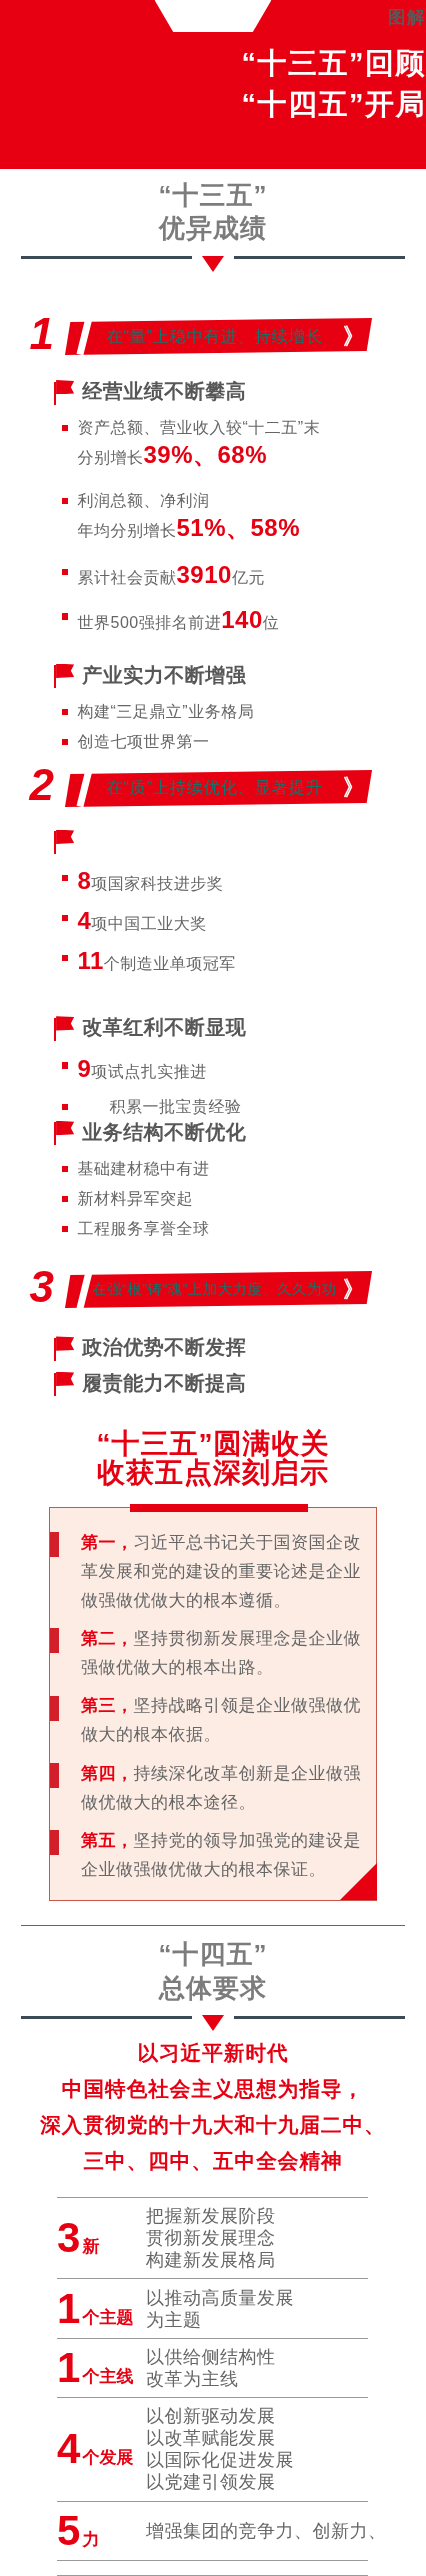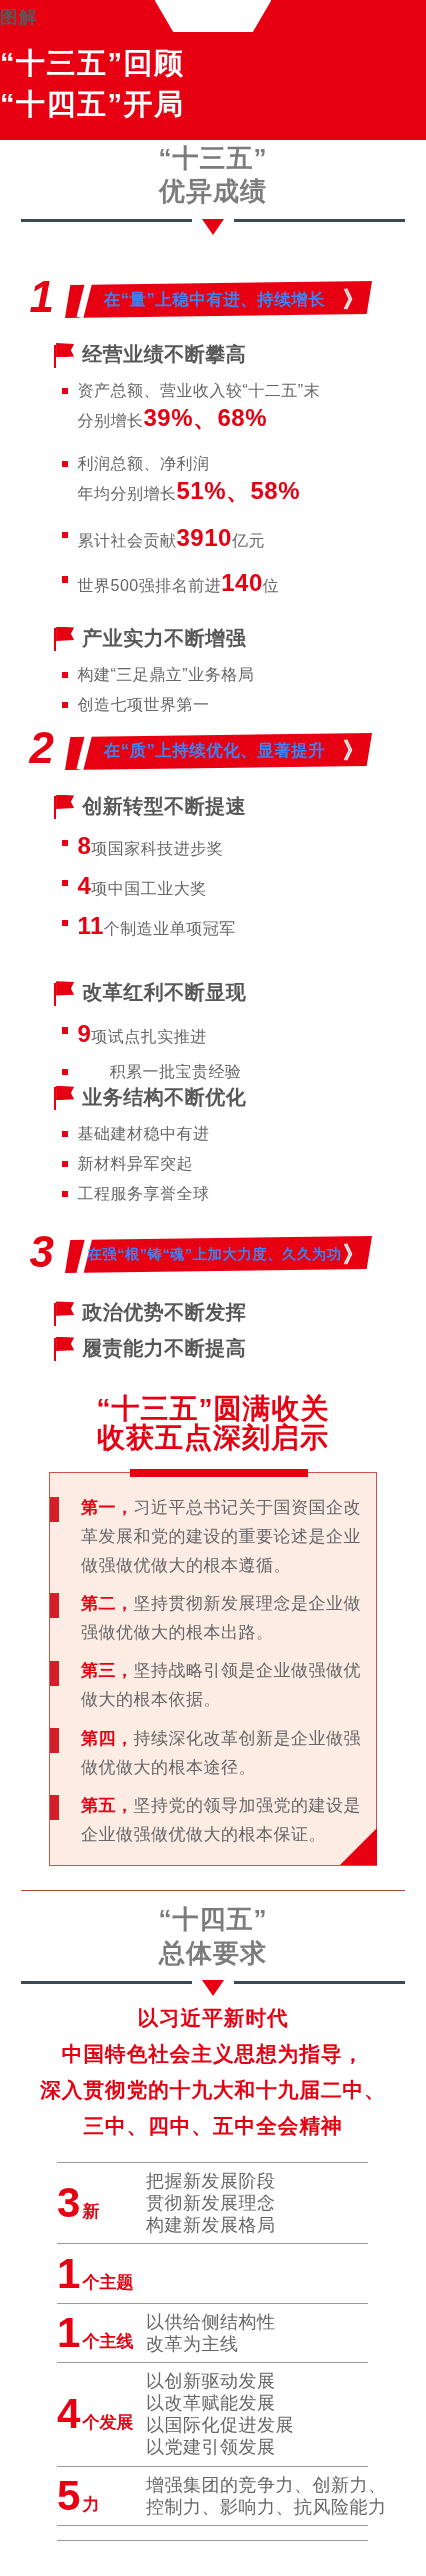--- a/index.html
+++ b/index.html
@@ -5,21 +5,21 @@
   * { box-sizing: border-box; margin: 0; padding: 0; }
   html,body { background:#ffffff; }
   body {
     width: 426px; height: 3244px; overflow: hidden;
     font-family: "Liberation Sans", sans-serif;
     position: relative;
   }
   .page { width: 426px; }
 
   
-  .hdr { position: relative; height: 140px; background: #e60012; text-align: left; }
+  .hdr { position: relative; height: 169px; background: #e60012; text-align: right; }
   .notch {
     position: absolute; top: 0; left: 50%; transform: translateX(-50%);
     width: 117px; height: 32px; background: #fff;
     clip-path: polygon(0 0, 100% 0, 84% 100%, 16% 100%);
   }
   .badge {
     position: absolute; top: 5.2px; left: 0; right: 0;
     font-size: 17.5px; font-weight: bold; color: #595959; letter-spacing: 1.5px;
   }
   .hdr-titles { padding-top: 43px; }
@@ -43,21 +43,21 @@
   .banner { position: relative; height: 33px; margin: 0 58px 0 49px; }
   .banner .bar { position: absolute; left: 18.5px; right: 0; top: 0; bottom: 0;
     background: #e60012; transform: skewX(-10deg) rotate(-0.8deg); }
   .banner .slash { position: absolute; left: 32px; top: -2.6px; height: 38px; width: 6.7px;
     background: #fff; transform: rotate(14deg); }
   .banner .bnum { position: absolute; left: -19.6px; top: -8.2px; z-index: 2;
     font-style: italic; font-weight: 800; font-size: 44px; line-height: 44px; color: #e60012;
     text-shadow: -2.1px 0 0 #fff,2.1px 0 0 #fff,0 -2.1px 0 #fff,0 2.1px 0 #fff,-1.5px -1.5px 0 #fff,1.5px 1.5px 0 #fff,-1.5px 1.5px 0 #fff,1.5px -1.5px 0 #fff; }
   .banner .title { position: absolute; left: 41px; right: 29px; top: 0; bottom: 0;
     display: flex; align-items: center; justify-content: center;
-    color: #3b82f6; font-weight: 700; font-size: 16.5px; letter-spacing: 0.5px; white-space: nowrap; }
+    color: #0f766e; font-weight: 400; font-size: 16.5px; letter-spacing: 0.5px; white-space: nowrap; }
   .banner.tight .title { font-size: 14.4px; }
   .banner .chev { position: absolute; right: 5.2px; top: 50%; transform: translateY(-50%) scaleY(1.15);
     color: #fff; font-size: 19.6px; font-weight: 800; }
 
   
   .flag-row { display: flex; align-items: flex-end; margin-left: 53px; }
   .flag-icon { position: relative; width: 24px; height: 25px; flex: none; }
   .flag-icon::before { content:""; position: absolute; left: 1px; top: 1.5px; width: 2.1px; height: 23px; background: #e60012; }
   .flag-icon::after { content:""; position: absolute; left: 3.1px; top: 0; width: 18px; height: 14.4px;
     background: #e60012; clip-path: polygon(0 0, 100% 6%, 82% 50%, 100% 94%, 0 100%); }
@@ -65,21 +65,21 @@
 
   .bullet { display: flex; margin-left: 62px; }
   .dot { flex: none; width: 6.2px; height: 6.2px; background: #e60012; margin-top: 8.8px; }
   .bt { margin-left: 9.3px; }
   .ln { font-size: 16px; color: #666; letter-spacing: 0.5px; }
   .ln.s { line-height: 24px; }
   .ln.b { line-height: 30px; }
   .rb { font-size: 24px; font-weight: 800; color: #e60012; letter-spacing: 0.5px; }
 
   
-  .mt-head1 { margin-top: 4px; }
+  .mt-head1 { margin-top: 12px; }
   .b1m { margin-top: 61px; }
   .f1m { margin-top: 25px; }
   .bu-a { margin-top: 11.3px; }
   .bu-b { margin-top: 14.4px; }
   .bu-c { margin-top: 15.5px; }
   .bu-d { margin-top: 11.3px; }
   .f2m { margin-top: 24px; }
   .bu-e { margin-top: 11.3px; }
   .bu-f { margin-top: 6.2px; }
   .b2m { margin-top: 17.5px; }
@@ -209,21 +209,20 @@
     <div class="banner b2m">
       <span class="bnum">2</span>
       <div class="bar"></div>
       <div class="slash"></div>
       <div class="title">在“质”上持续优化、显著提升</div>
       <span class="chev">》</span>
     </div>
 
     <div class="flag-row f3m">
       <span class="flag-icon"></span>
-      <span class="flag-title">创新转型不断提速</span>
     </div>
     <div class="bullet bu-g">
       <span class="dot"></span>
       <div class="bt">
         <div class="ln b"><span class="rb">8</span><span>项国家科技进步奖</span></div>
       </div>
     </div>
     <div class="bullet bu-h">
       <span class="dot"></span>
       <div class="bt">
@@ -351,20 +350,24 @@
           <div class="rq-ln">把握新发展阶段</div>
           <div class="rq-ln">贯彻新发展理念</div>
           <div class="rq-ln">构建新发展格局</div>
         </div>
       </div>
       <div class="rq-row">
         <div class="rq-left">
           <span class="rq-num">1</span>
           <span class="rq-unit">个主题</span>
         </div>
+        <div class="rq-desc">
+          <div class="rq-ln">以推动高质量发展</div>
+          <div class="rq-ln">为主题</div>
+        </div>
       </div>
       <div class="rq-row">
         <div class="rq-left">
           <span class="rq-num">1</span>
           <span class="rq-unit">个主线</span>
         </div>
         <div class="rq-desc">
           <div class="rq-ln">以供给侧结构性</div>
           <div class="rq-ln">改革为主线</div>
         </div>
@@ -381,21 +384,20 @@
           <div class="rq-ln">以党建引领发展</div>
         </div>
       </div>
       <div class="rq-row">
         <div class="rq-left">
           <span class="rq-num">5</span>
           <span class="rq-unit">力</span>
         </div>
         <div class="rq-desc">
           <div class="rq-ln">增强集团的竞争力、创新力、</div>
-          <div class="rq-ln">控制力、影响力、抗风险能力</div>
         </div>
       </div>
       <div class="rq-row">
         
         
       </div>
     </div>
   </section>
 
 </div>

